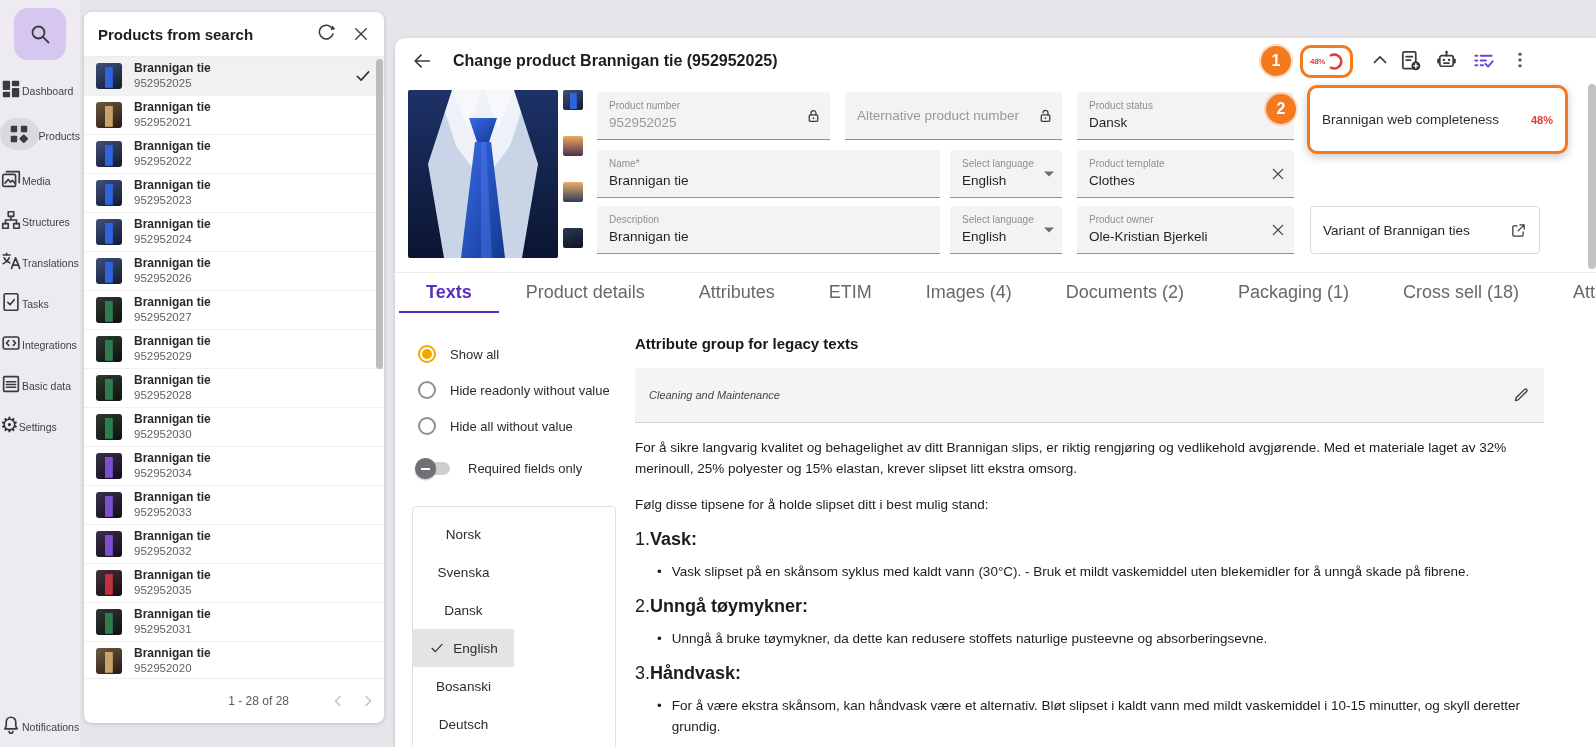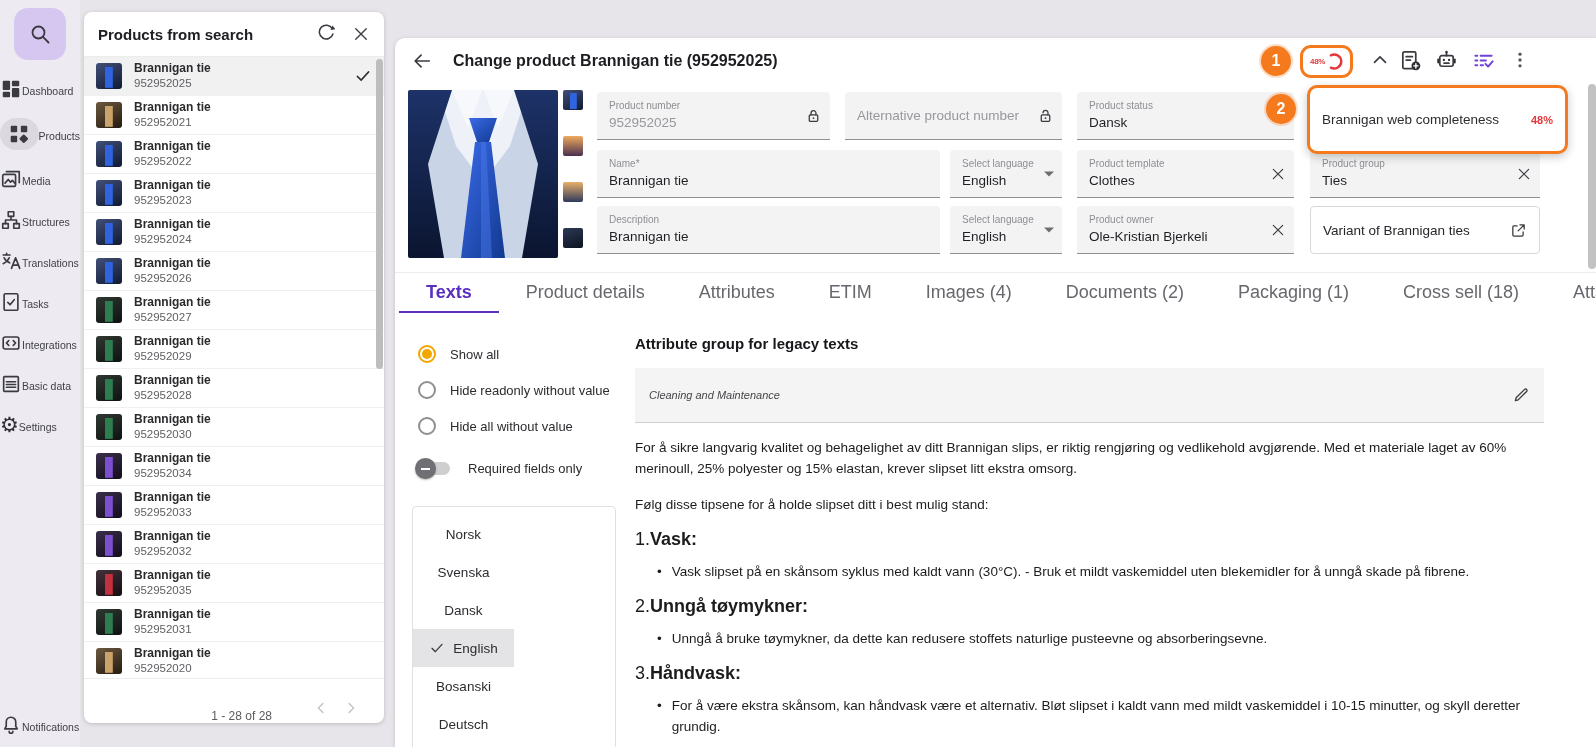--- a/index.html
+++ b/index.html
@@ -32,21 +32,21 @@
   [data-variant="blue"]{--tie:#2f63e0;--bg1:#42507a;--bg2:#101a30;}
   [data-variant="brown"]{--tie:#caa36a;--bg1:#6d5940;--bg2:#241a10;}
   [data-variant="green"]{--tie:#2e7d4f;--bg1:#303833;--bg2:#0d120f;}
   [data-variant="purple"]{--tie:#7b4fd0;--bg1:#3a2f4a;--bg2:#120d1c;}
   [data-variant="red"]{--tie:#c22f3e;--bg1:#43323a;--bg2:#150d10;}
   .ptxt{margin-left:12px;line-height:1.25;min-width:0;}
   .pname{font-size:12px;font-weight:700;color:#2b2b2e;}
   .pnum{font-size:11.5px;color:#5f5f63;}
   .pcheck{margin-left:auto;}
   .list-scroll{position:absolute;right:1px;top:2px;width:7px;height:310px;background:#bdbdbd;border-radius:4px;}
-  .panel-foot{height:44px;border-top:1px solid #ececec;display:flex;align-items:flex-end;justify-content:flex-end;padding:0 18px;flex:none;}
+  .panel-foot{height:44px;border-top:1px solid #ececec;display:flex;align-items:center;justify-content:flex-end;padding:0 1px;flex:none;}
   .pg-label{font-size:12px;color:#5b5b5f;margin-right:34px;}
   .pg-btn{width:30px;height:30px;display:flex;align-items:center;justify-content:center;cursor:pointer;}
 
   
   .main{position:absolute;left:395px;top:10px;width:1201px;height:737px;background:#fff;border-radius:10px 0 0 0;box-shadow:0 1px 4px rgba(0,0,0,.15);margin-top:28px;}
   .main-scroll{position:absolute;right:0;top:46px;width:8px;height:185px;background:#c2c2c2;border-radius:4px;}
 
   .mhead{height:46px;display:flex;align-items:center;padding:0 16px;position:relative;}
   .mtitle{font-size:16px;font-weight:700;color:#1d1d21;margin-left:20px;}
   .hbtn{position:absolute;top:11px;cursor:pointer;}
@@ -548,29 +548,20 @@
     </div>
     <div class="field" style="left:682px;top:66px;width:217px;">
       <span class="f-label">Product template</span>
       <span class="f-value">Clothes</span>
       <span class="trail">
         <svg width="16" height="16" viewBox="0 0 24 24">
             <path class="ic" d="M5 5 L19 19 M19 5 L5 19" stroke-width="2"></path>
           </svg>
       </span>
     </div>
-    <div class="field" style="left:915px;top:66px;width:230px;">
-      <span class="f-label">Product group</span>
-      <span class="f-value">Ties</span>
-      <span class="trail">
-        <svg width="16" height="16" viewBox="0 0 24 24">
-            <path class="ic" d="M5 5 L19 19 M19 5 L5 19" stroke-width="2"></path>
-          </svg>
-      </span>
-    </div>
 
     <div class="field" style="left:202px;top:122px;width:343px;">
       <span class="f-label">Description</span>
       <span class="f-value">Brannigan tie</span>
     </div>
     <div class="field" style="left:555px;top:122px;width:112px;">
       <span class="f-label">Select language</span>
       <span class="f-value">English</span>
       <span class="trail caret"></span>
     </div>
@@ -712,21 +703,21 @@
     <div class="acol">
       <div class="sec-title">Attribute group for legacy texts</div>
       <div class="group-bar">
         <span class="group-name">Cleaning and Maintenance</span>
         <span>
           <svg width="18" height="18" viewBox="0 0 24 24">
               <path class="ic" d="M4.5 19.5 L5.5 15.8 L16.8 4.5 a1.9 1.9 0 0 1 2.7 0 a1.9 1.9 0 0 1 0 2.7 L8.2 18.5 Z"></path>
             </svg>
         </span>
       </div>
-      <p class="para">For å sikre langvarig kvalitet og behagelighet av ditt Brannigan slips, er riktig rengjøring og vedlikehold avgjørende. Med et materiale laget av 60% merinoull, 25% polyester og 15% elastan, krever slipset litt ekstra omsorg.</p>
+      <p class="para">For å sikre langvarig kvalitet og behagelighet av ditt Brannigan slips, er riktig rengjøring og vedlikehold avgjørende. Med et materiale laget av 32% merinoull, 25% polyester og 15% elastan, krever slipset litt ekstra omsorg.</p>
       <p class="para">Følg disse tipsene for å holde slipset ditt i best mulig stand:</p>
       <div id="steps">
   <div class="step">
     <div class="step-head">
       <span class="step-num">1.</span><span class="step-title">Vask:</span>
     </div>
     <div class="bullet">
       <span class="dot">•</span>
       <span>Vask slipset på en skånsom syklus med kaldt vann (30°C). - Bruk et mildt vaskemiddel uten blekemidler for å unngå skade på fibrene.</span>
     </div>

